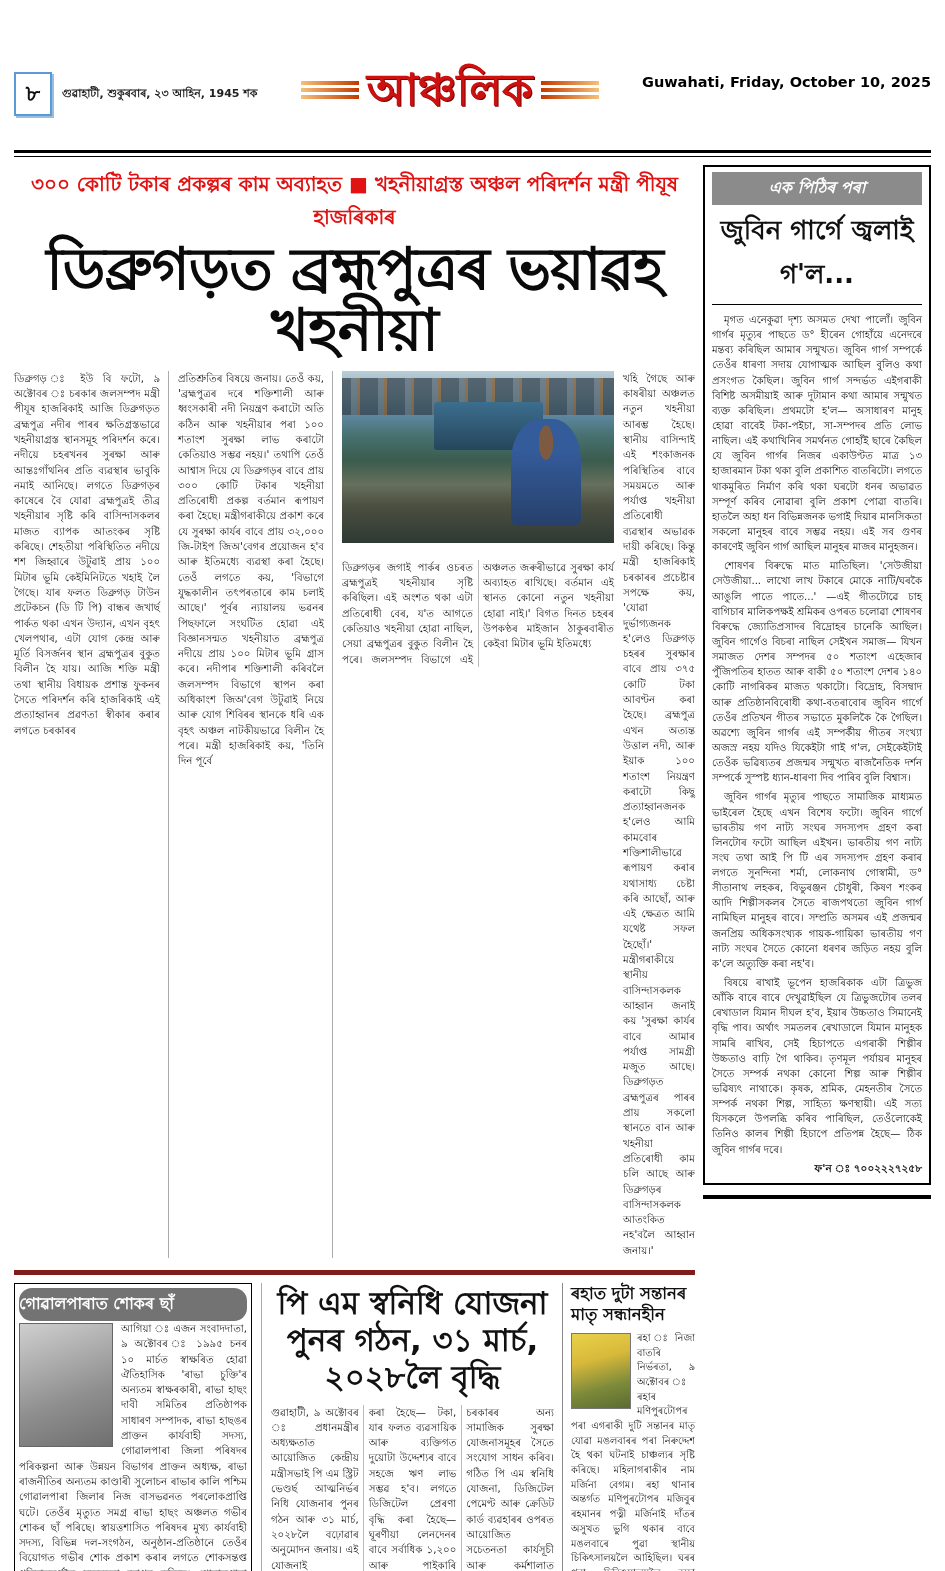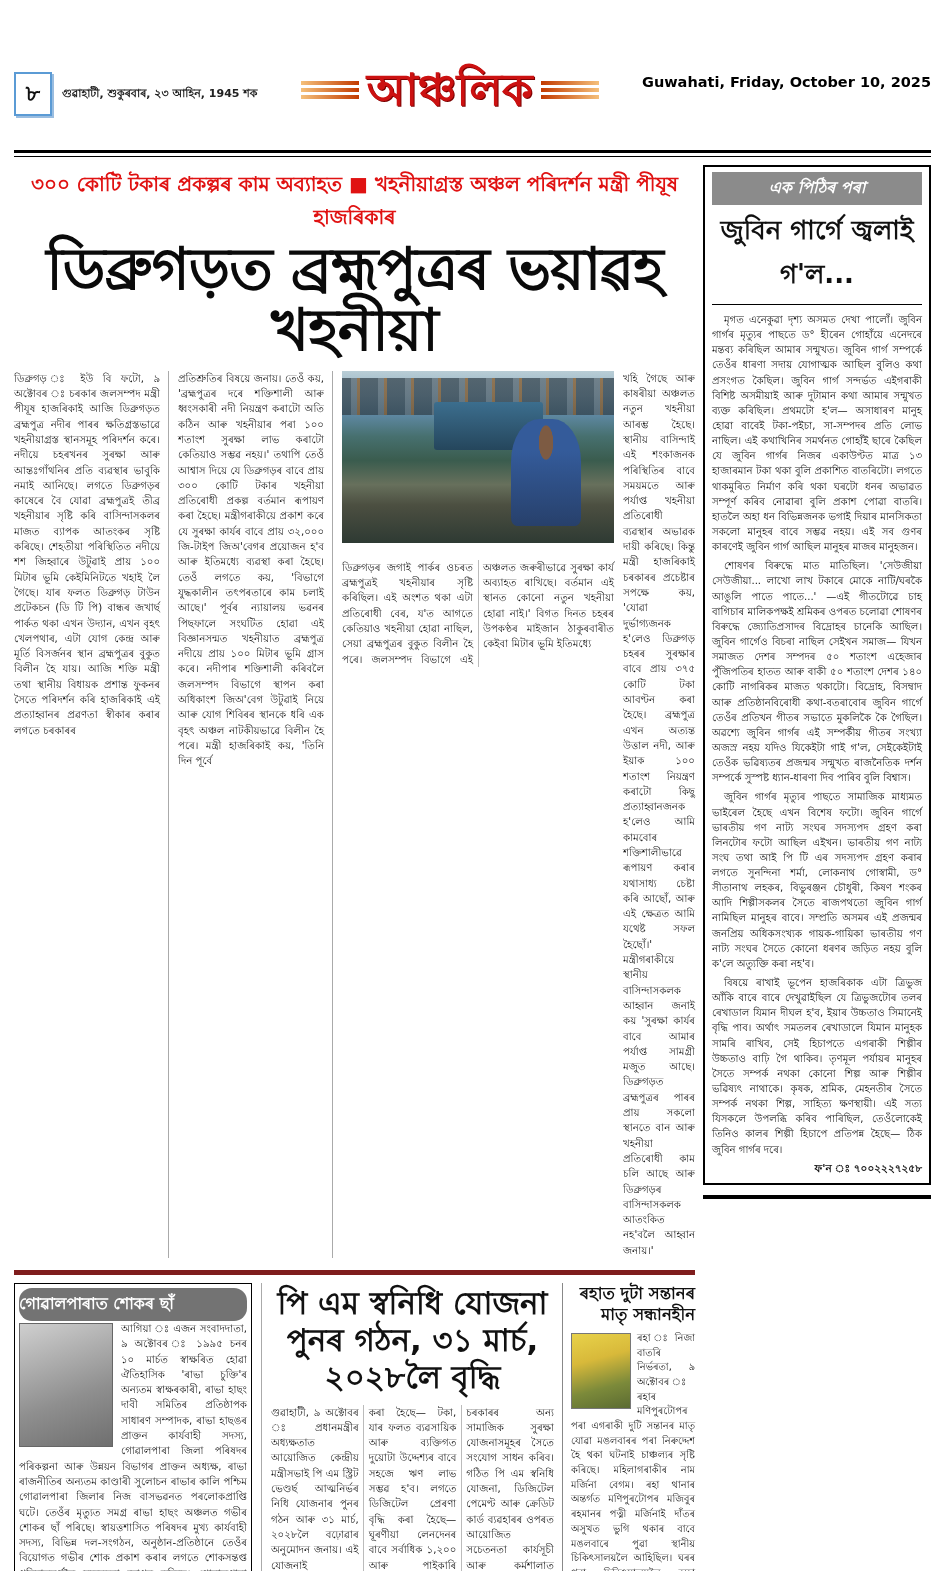--- a/index.html
+++ b/index.html
@@ -45,21 +45,21 @@
   .band2{display:flex;gap:8px;margin-top:8px;}
   .band2-left{flex:1;}
   .row1{display:flex;gap:9px;}
   .rabha-box{flex:0 0 228px;border:1.5px solid #000;padding:4px;}
   .rabha-head{font-size:19px;font-weight:800;text-align:center;line-height:1.25;margin:4px 0;}
   .rabha-flow{overflow:hidden;}
   .portrait{float:left;width:92px;height:122px;margin:2px 8px 3px 0;background:linear-gradient(160deg,#cfcfcf,#8f8f8f 60%,#6f6f6f);border:1px solid #666;}
   .pm-art{flex:1;border-left:1px solid #aaa;padding-left:9px;}
   .pm-headline{font-size:31px;font-weight:800;text-align:center;line-height:1.2;margin:2px 0 8px 0;}
   .deaths-col{flex:0 0 124px;border-left:1px solid #888;padding-left:8px;}
-  .raha-headline{font-size:16.5px;font-weight:800;text-align:right;line-height:1.3;margin:0 0 5px 0;}
+  .raha-headline{font-size:16.5px;font-weight:800;text-align:left;line-height:1.3;margin:0 0 5px 0;}
   .raha-photo{float:left;width:58px;height:74px;margin:2px 6px 2px 0;background:linear-gradient(165deg,#e8d24a 0%,#d8b93a 35%,#7c8a3a 70%,#5b6b32 100%);border:1px solid #777;}
   
   .layout{display:flex;gap:8px;}
   .main-left{flex:1;min-width:0;}
   .rail{flex:0 0 228px;}
   .rail-box{border:2px solid #000;padding:5px 7px;}
   .rail-headline{font-size:26px;font-weight:800;text-align:center;margin:5px 0 7px 0;border-bottom:1px solid #000;padding-bottom:6px;}
   .rail .bodytext{font-size:10.1px;}
   .phone{font-weight:bold;text-align:right;font-size:10.5px;margin-top:4px;}
   .bottom-rule{border-top:4px solid #000;margin-top:10px;height:6px;}

